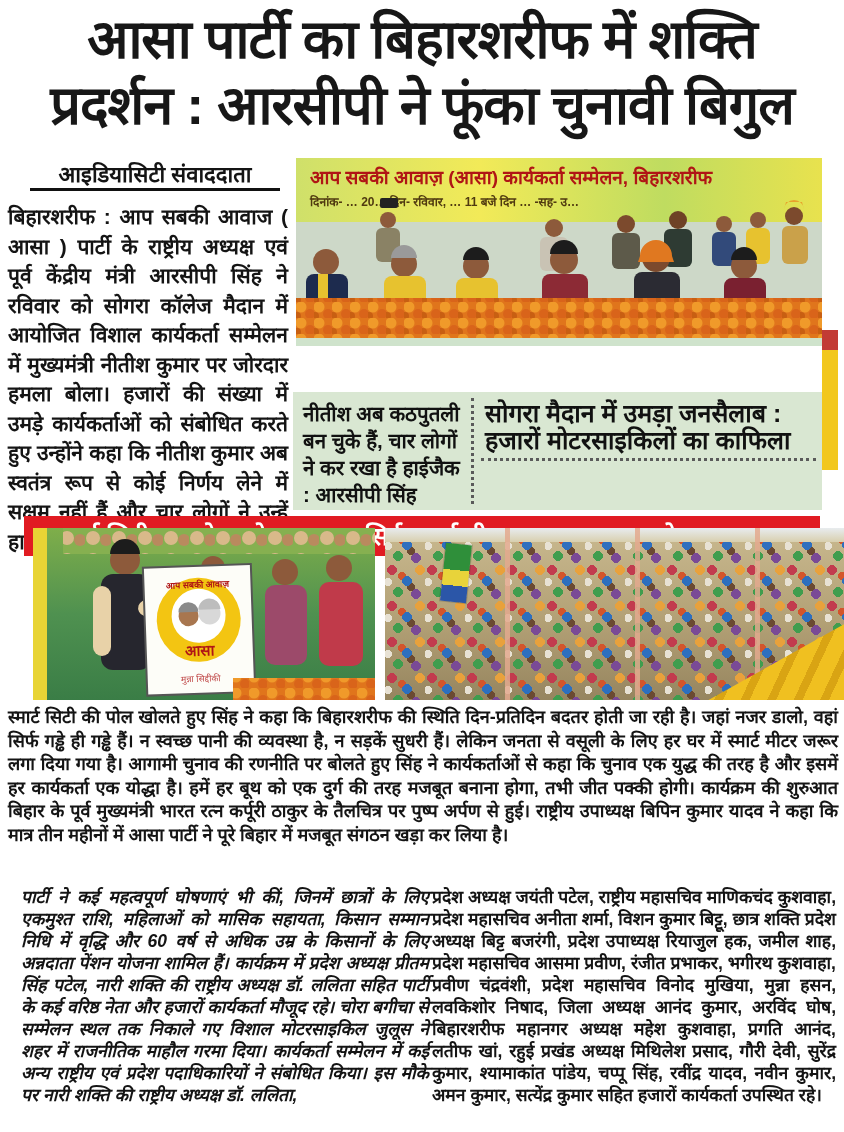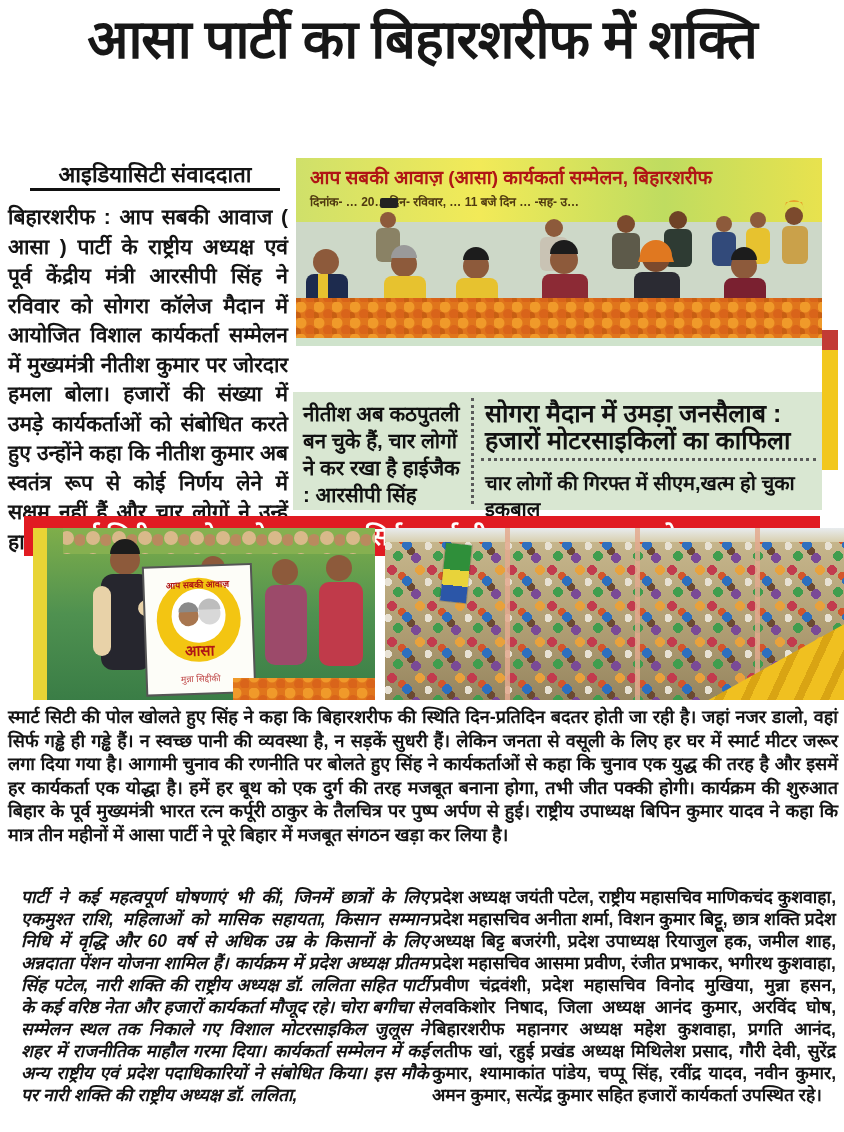--- a/index.html
+++ b/index.html
@@ -75,20 +75,21 @@
 
   svg text{font-family:"Liberation Sans","DejaVu Sans",sans-serif;}
 </style>
 </head>
 <body>
 
 <div class="page">
 
   <div class="abs headline">
     <div>आसा पार्टी का बिहारशरीफ में शक्ति</div>
+    <div>प्रदर्शन : आरसीपी ने फूंका चुनावी बिगुल</div>
   </div>
 
   <div class="abs byline">आइडियासिटी संवाददाता</div>
 
   <div class="abs lead">बिहारशरीफ : आप सबकी आवाज ( आसा ) पार्टी के राष्ट्रीय अध्यक्ष एवं पूर्व केंद्रीय मंत्री आरसीपी सिंह ने रविवार को सोगरा कॉलेज मैदान में आयोजित विशाल कार्यकर्ता सम्मेलन में मुख्यमंत्री नीतीश कुमार पर जोरदार हमला बोला। हजारों की संख्या में उमड़े कार्यकर्ताओं को संबोधित करते हुए उन्होंने कहा कि नीतीश कुमार अब स्वतंत्र रूप से कोई निर्णय लेने में सक्षम नहीं हैं और चार लोगों ने उन्हें हाईजैक कर रखा है।</div>
 
   <div class="abs photo-stage">
     <svg width="526" height="188" viewBox="0 0 526 188">
       <defs>
         <linearGradient id="bnr" x1="0" y1="0" x2="1" y2="0">
@@ -154,21 +155,20 @@
   </div>
 
   <div class="abs side-strip-red"></div>
   <div class="abs side-strip-yellow"></div>
 
   <div class="abs quote-panel">
     <div class="quote-left">नीतीश अब कठपुतली बन चुके हैं, चार लोगों ने कर रखा है हाईजैक : आरसीपी सिंह</div>
     <div class="quote-div-v"></div>
     <div class="quote-right-top">सोगरा मैदान में उमड़ा जनसैलाब : हजारों मोटरसाइकिलों का काफिला</div>
     <div class="quote-div-h"></div>
-    <div class="quote-right-bottom">चार लोगों की गिरफ्त में सीएम,खत्म हो चुका इकबाल</div>
   </div>
 
   <div class="abs banner banner1">स्मार्ट सिटी का खोल खोला, कहा - सिर्फ स्मार्ट मीटर लगाकर जनता को लूटा जा रहा</div>
 
   <div class="abs photo-poster">
     <svg width="342" height="172" viewBox="0 0 342 172">
       <defs>
         <linearGradient id="grn" x1="0" y1="0" x2="0" y2="1">
           <stop offset="0" stop-color="#7fae4a"></stop>
             <stop offset="0.5" stop-color="#4f9150"></stop>

